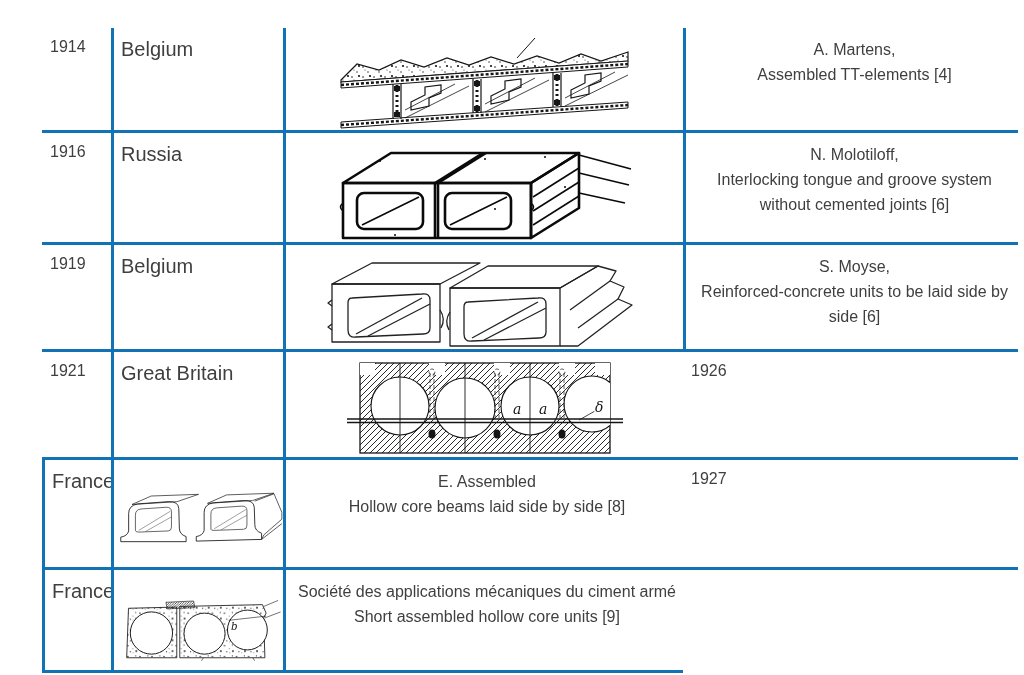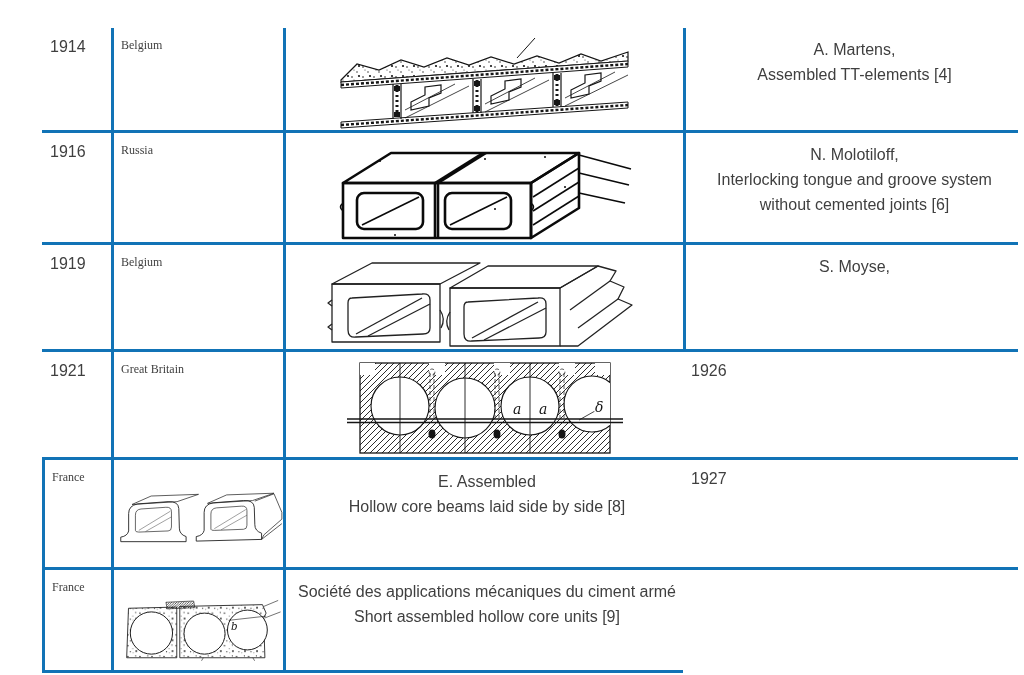--- a/index.html
+++ b/index.html
@@ -13,21 +13,21 @@
   .table-wrap{
     position:absolute;left:22px;top:28px;width:976px;
     display:grid;
     grid-template-columns:69px 172px 400px 335px;
     grid-template-rows:105px 112px 107px 108px 110px 103px;
     margin-left:20px;
   }
   .cell{border-bottom:3px solid var(--blue);overflow:hidden;}
   .c2,.c3,.c4{border-left:3px solid var(--blue);}
   .c1{padding:10px 0 0 8px;font-size:16px;}
-  .c2{padding:10px 0 0 7px;font-size:12px;font-family:Liberation Serif, serif;}
+  .c2{padding:10px 0 0 7px;font-size:20px;}
   .c3{display:flex;justify-content:center;align-items:flex-start;padding-top:6px;}
   .c4{padding:9px 6px 0 11px;font-size:16px;line-height:25px;text-align:center;}
   .fig{display:block;}
   svg text{font-family:"DejaVu Serif","Liberation Serif",serif;font-style:italic;}
 </style>
 </head>
 <body>
 
 <div class="table-wrap">
 
@@ -159,20 +159,21 @@
           <line x1="164" y1="86" x2="226" y2="54"></line>
 
         <path d="M240,34 L278,12 L296,17 L290,27 L304,33 L298,45 L312,51 L258,92 L240,92"></path>
         <line x1="290" y1="27" x2="250" y2="56"></line>
         <line x1="298" y1="45" x2="258" y2="74"></line>
       </g>
     </svg>
   </div>
   <div class="cell c4">
     <div>S. Moyse,</div>
+    <div>Reinforced-concrete units to be laid side by side [6]</div>
   </div>
 
   <div class="cell c1">1921</div>
   <div class="cell c2">Great Britain</div>
   <div class="cell c3">
     <svg class="fig" width="280" height="101" viewBox="0 0 280 101">
       <defs>
         <pattern id="hatch4" width="6" height="6" patternUnits="userSpaceOnUse">
           <path d="M0,6 L6,0" stroke="#151515" stroke-width="0.9"></path>
         </pattern>

